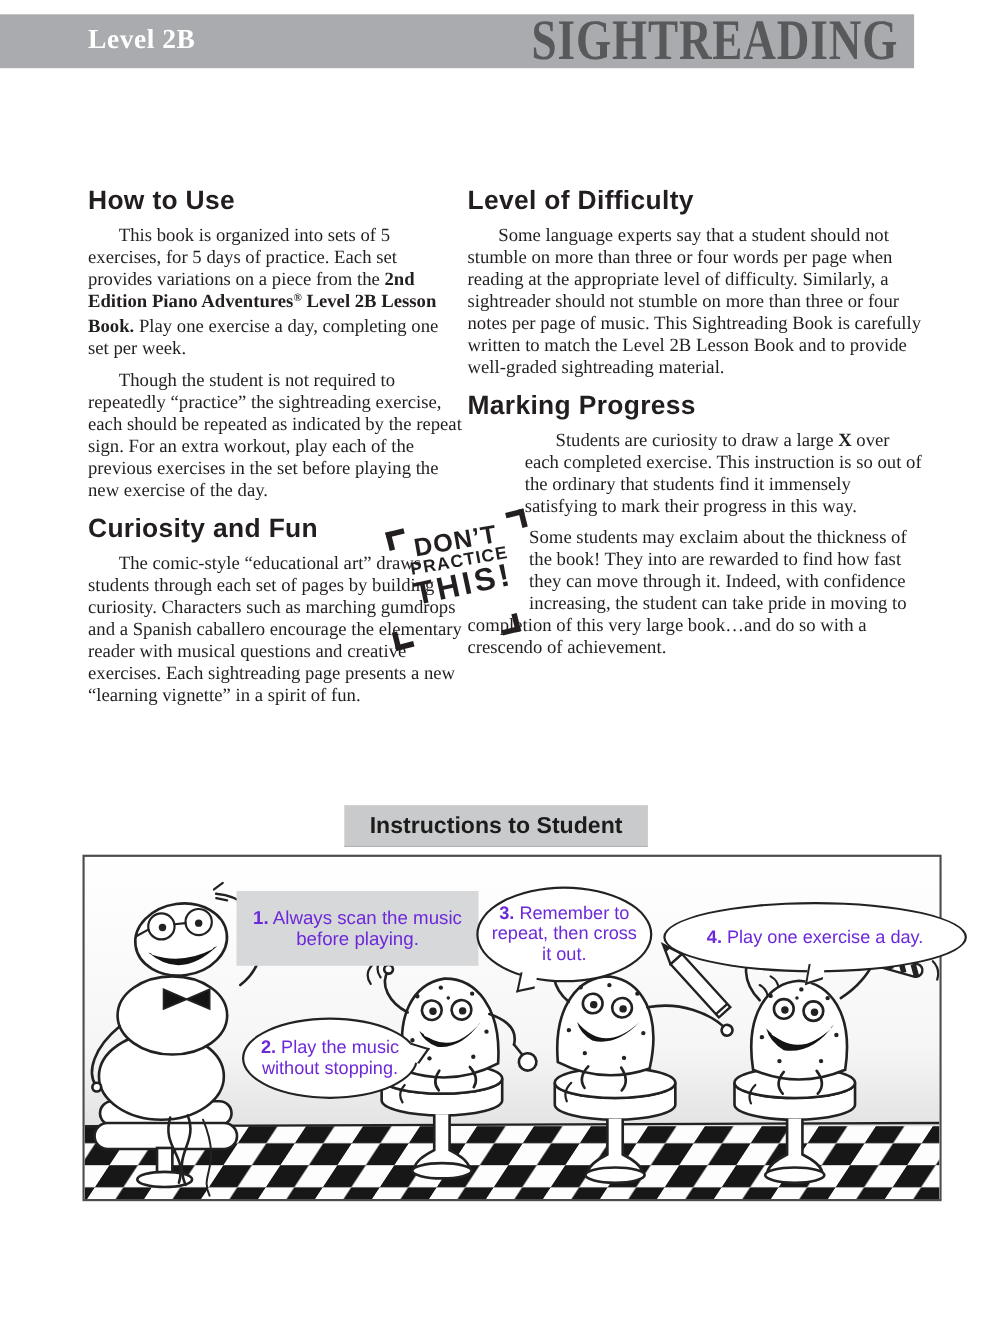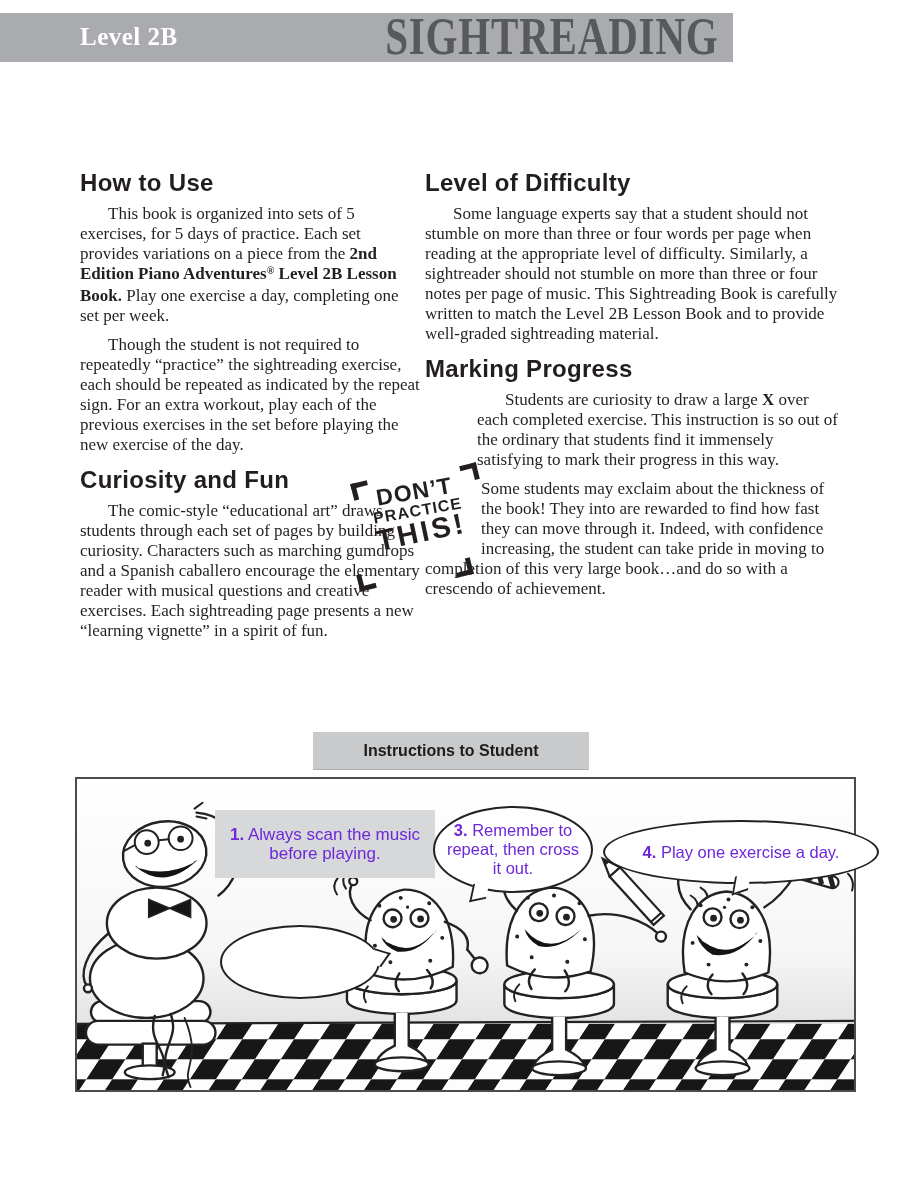--- a/index.html
+++ b/index.html
@@ -1,19 +1,19 @@
 <!DOCTYPE html>
 <html><head>
 <meta charset="utf-8">
 <style>
   html,body{margin:0;padding:0;}
   body{width:900px;height:1200px;position:relative;background:#ffffff;overflow:hidden;
        font-family:"Liberation Serif",serif;color:#231f20;}
   
-  .band{position:absolute;left:0;top:13px;width:733px;height:49px;background:#a9abae;}
+  .band{position:absolute;left:0;top:13px;width:831px;height:49px;background:#a9abae;}
   .band .level{position:absolute;left:80px;top:10px;font-family:"Liberation Serif",serif;
        font-weight:bold;font-size:25px;color:#ffffff;letter-spacing:.5px;}
   .band .big-title{position:absolute;right:14px;bottom:0px;font-family:"Liberation Serif",serif;
        font-weight:bold;font-size:50px;line-height:50px;color:#58595b;
        transform:scaleX(.82) scaleY(1.04);transform-origin:right bottom;letter-spacing:1px;white-space:nowrap;}
   
   .col{position:absolute;top:170px;font-size:17px;line-height:20px;text-align:left;}
   #col-left{left:80px;width:341px;}
   #col-right{left:425px;width:415px;}
   .col h2{font-family:"Liberation Sans",sans-serif;font-weight:bold;font-size:24px;line-height:26px;
@@ -33,21 +33,21 @@
   .stamp-rot .l2{font-size:16px;line-height:17px;letter-spacing:1px;}
   .stamp-rot .l3{font-size:29px;line-height:27px;letter-spacing:3px;transform:rotate(-2deg);}
   .br{position:absolute;width:12px;height:12px;border:0 solid #231f20;transform:rotate(-14deg);}
   .br.tl{left:0;top:16px;border-left-width:5px;border-top-width:5px;}
   .br.tr{right:8px;top:-2px;border-right-width:5px;border-top-width:5px;}
   .br.bl{left:6px;bottom:4px;border-left-width:5px;border-bottom-width:5px;}
   .br.brr{right:14px;bottom:18px;border-right-width:5px;border-bottom-width:5px;}
   
   .banner{position:absolute;left:313px;top:732px;width:276px;height:37px;background:#c9cacc;
        border-bottom:1px solid #b0b1b3;display:flex;align-items:center;justify-content:center;
-       font-family:"Liberation Sans",sans-serif;font-weight:bold;font-size:16px;color:#1c1c1c;}
+       font-family:"Liberation Sans",sans-serif;font-weight:bold;font-size:21px;color:#1c1c1c;}
   
   .illus{position:absolute;left:75px;top:777px;width:777px;height:311px;border:2px solid #4c4c4e;}
   .illus svg{position:absolute;left:0;top:0;width:100%;height:100%;}
   .callout{position:absolute;font-family:"Liberation Sans",sans-serif;font-size:17px;line-height:19px;
        color:#6d28d9;text-align:center;display:flex;align-items:center;justify-content:center;}
   .graybox{background:#d7d8d9;}
   .bubble{background:#fff;border:2px solid #222;border-radius:50%;}
   .tail{position:absolute;width:15px;height:15px;background:#fff;}
   .tail.t2{right:-8px;top:22px;border-top:2px solid #222;border-right:2px solid #222;transform:rotate(35deg) skewY(-18deg);}
   .tail.t3{bottom:-9px;left:36px;border-bottom:2px solid #222;border-left:2px solid #222;transform:rotate(-12deg) skewX(-24deg);}
@@ -249,20 +249,21 @@
           <line x1="34" y1="-5" x2="40" y2="5"></line>
       </g>
     </g>
     <path d="M774,96 q7,7 4,17 M612,210 q-8,8 -4,17" stroke="#222" stroke-width="2" fill="none" stroke-linecap="round"></path>
   </svg>
 
   <div class="callout graybox" style="left:138px;top:31px;width:208px;height:68px;padding:0 6px;">
     <span><span class="b">1.</span><span> Always scan the music before playing.</span></span>
   </div>
   <div class="callout bubble" style="left:143px;top:146px;width:136px;height:66px;padding:2px 10px;font-size:16.5px;">
+    <span><span class="b">2.</span><span> Play the music without stopping.</span></span>
     <span class="tail t2"></span>
   </div>
   <div class="callout bubble" style="left:356px;top:27px;width:140px;height:79px;padding:2px 8px;font-size:16.5px;align-items:center;">
     <span><span class="b">3.</span><span> Remember to repeat, then cross it out.</span></span>
     <span class="tail t3"></span>
   </div>
   <div class="callout bubble" style="left:526px;top:41px;width:252px;height:56px;padding:2px 10px;font-size:16.5px;">
     <span><span class="b">4.</span><span> Play one exercise a day.</span></span>
     <span class="tail t4"></span>
   </div>

